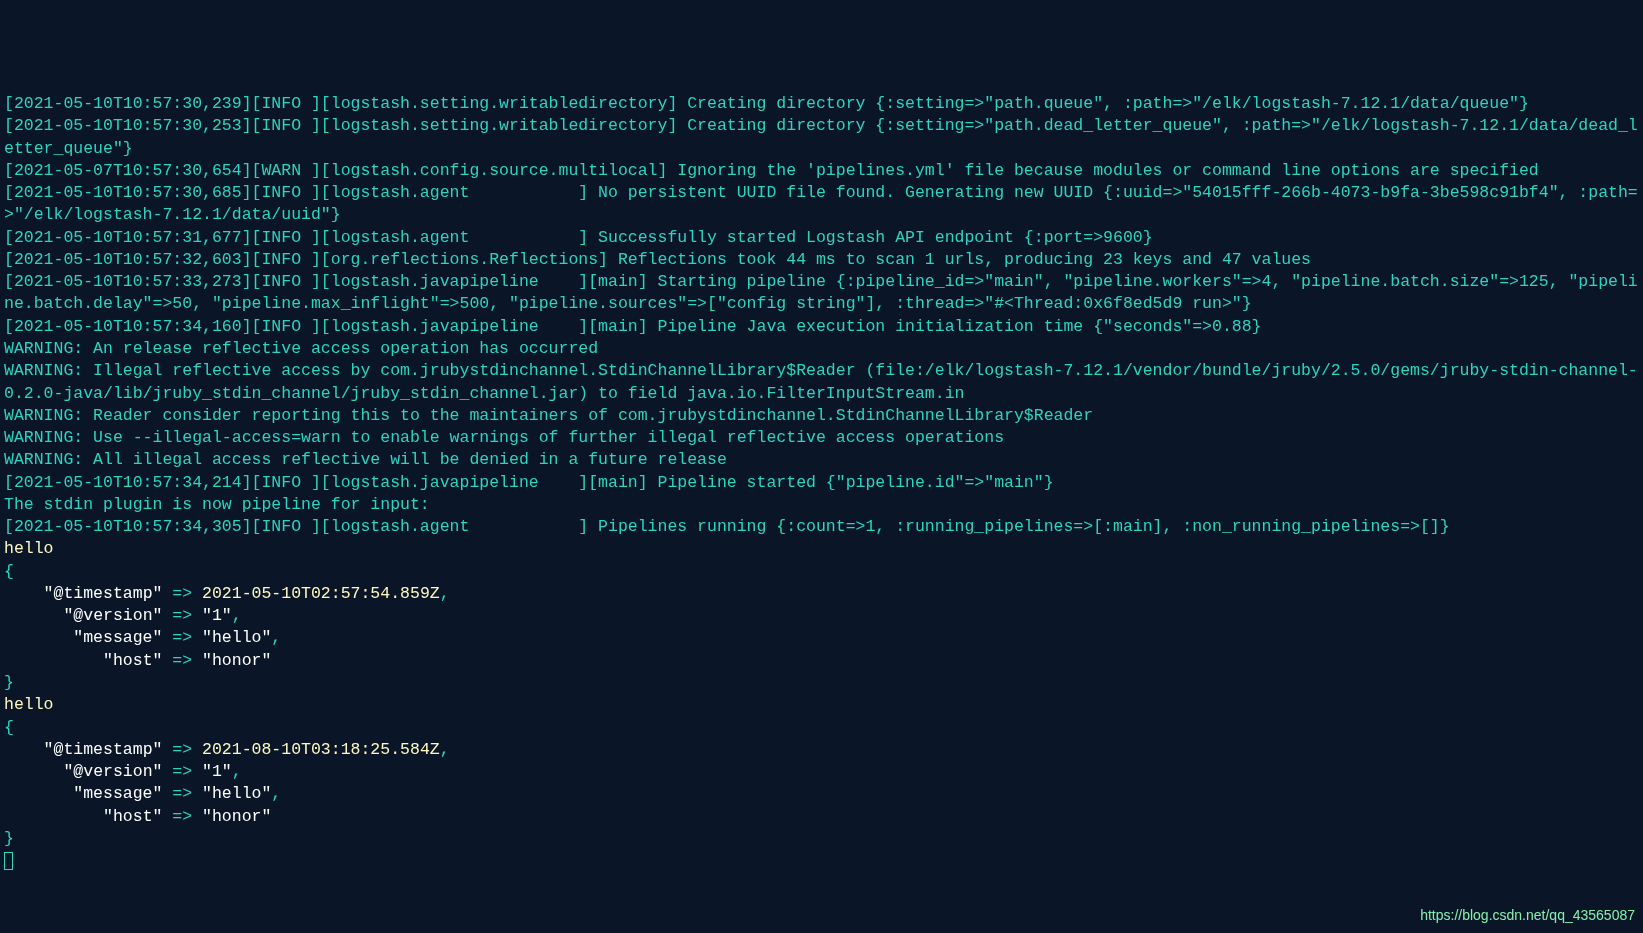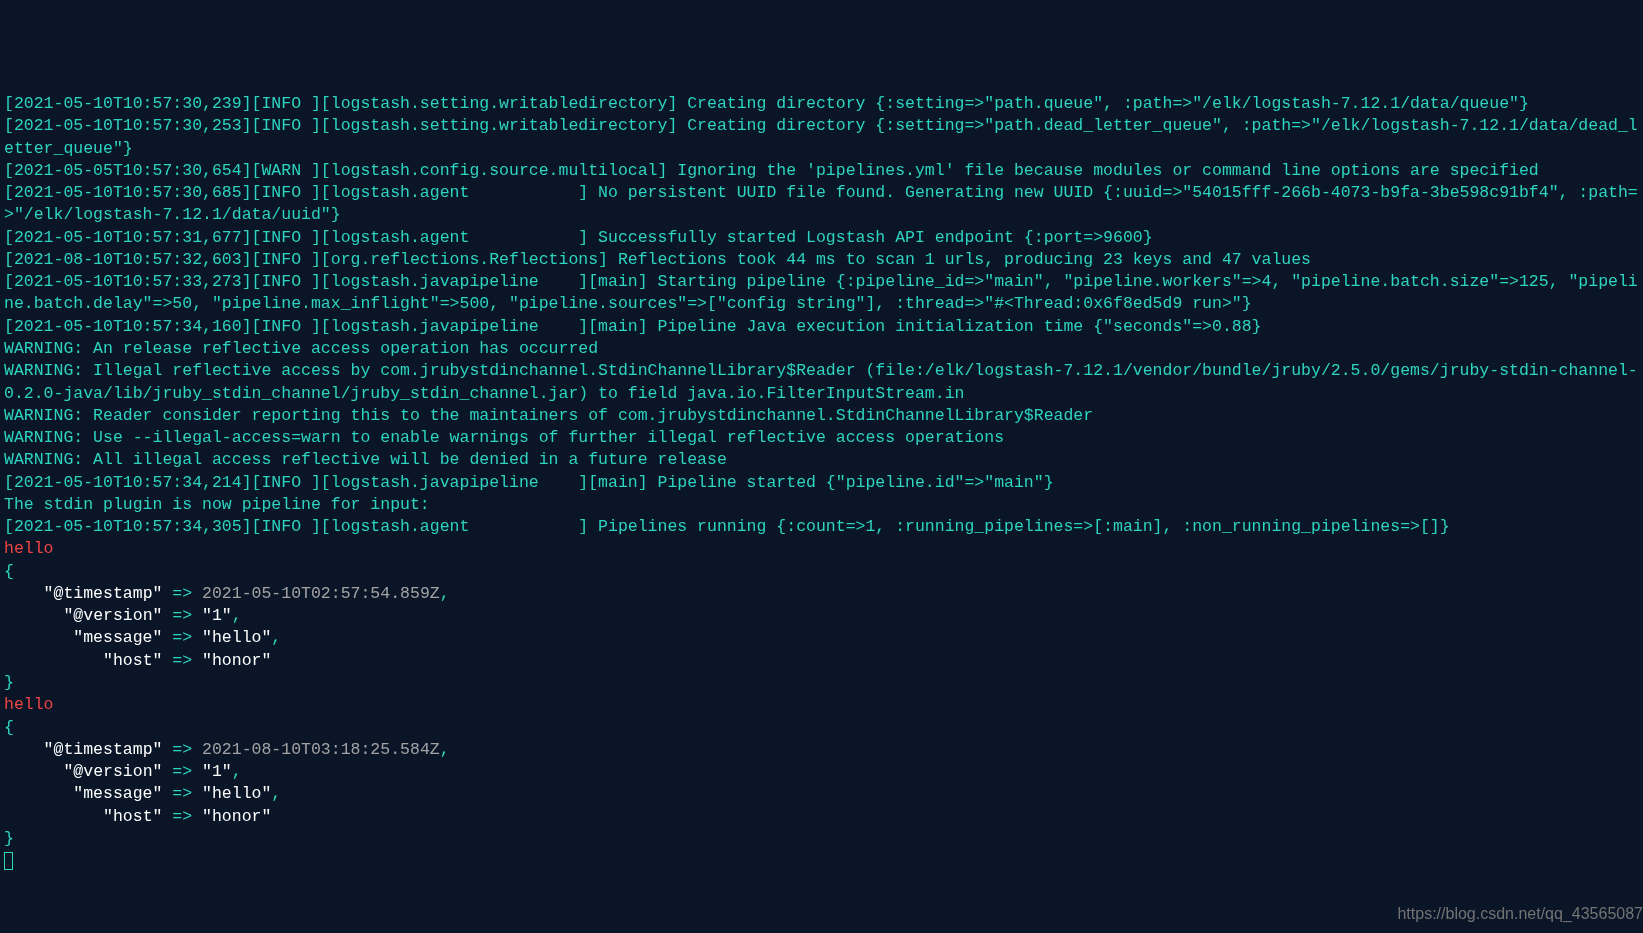--- a/index.html
+++ b/index.html
@@ -24,61 +24,61 @@
     .terminal {
       color: #2dd4bf;
     }
     .key {
       color: #ffffff;
     }
     .arrow {
       color: #2dd4bf;
     }
     .val-date {
-      color: #a3a3a3;
+      color: #fef9c3;
     }
     .val-str {
       color: #ffffff;
     }
     .comma {
       color: #2dd4bf;
     }
     .brace {
       color: #2dd4bf;
     }
     .input-text {
-      color: #ef4444;
+      color: #fef9c3;
     }
     .watermark {
       position: absolute;
       bottom: 8px;
-      right: 0;
-      color: #737373;
-      font-size: 16px;
+      right: 8px;
+      color: #86efac;
+      font-size: 14px;
       font-family: Arial, sans-serif;
     }
     .cursor {
       display: inline-block;
       width: 9px;
       height: 18px;
       border: 1px solid #2dd4bf;
       vertical-align: text-bottom;
     }
   </style>
 </head>
 <body>
 
 
 
 <div class="terminal"><span>[2021-05-10T10:57:30,239][INFO ][logstash.setting.writabledirectory] Creating directory {:setting=&gt;"path.queue", :path=&gt;"/elk/logstash-7.12.1/data/queue"}</span>
 <span>[2021-05-10T10:57:30,253][INFO ][logstash.setting.writabledirectory] Creating directory {:setting=&gt;"path.dead_letter_queue", :path=&gt;"/elk/logstash-7.12.1/data/dead_letter_queue"}</span>
-<span>[2021-05-05T10:57:30,654][WARN ][logstash.config.source.multilocal] Ignoring the 'pipelines.yml' file because modules or command line options are specified</span>
+<span>[2021-05-07T10:57:30,654][WARN ][logstash.config.source.multilocal] Ignoring the 'pipelines.yml' file because modules or command line options are specified</span>
 <span>[2021-05-10T10:57:30,685][INFO ][logstash.agent           ] No persistent UUID file found. Generating new UUID {:uuid=&gt;"54015fff-266b-4073-b9fa-3be598c91bf4", :path=&gt;"/elk/logstash-7.12.1/data/uuid"}</span>
 <span>[2021-05-10T10:57:31,677][INFO ][logstash.agent           ] Successfully started Logstash API endpoint {:port=&gt;9600}</span>
-<span>[2021-08-10T10:57:32,603][INFO ][org.reflections.Reflections] Reflections took 44 ms to scan 1 urls, producing 23 keys and 47 values</span>
+<span>[2021-05-10T10:57:32,603][INFO ][org.reflections.Reflections] Reflections took 44 ms to scan 1 urls, producing 23 keys and 47 values</span>
 <span>[2021-05-10T10:57:33,273][INFO ][logstash.javapipeline    ][main] Starting pipeline {:pipeline_id=&gt;"main", "pipeline.workers"=&gt;4, "pipeline.batch.size"=&gt;125, "pipeline.batch.delay"=&gt;50, "pipeline.max_inflight"=&gt;500, "pipeline.sources"=&gt;["config string"], :thread=&gt;"#&lt;Thread:0x6f8ed5d9 run&gt;"}</span>
 <span>[2021-05-10T10:57:34,160][INFO ][logstash.javapipeline    ][main] Pipeline Java execution initialization time {"seconds"=&gt;0.88}</span>
 <span>WARNING: An release reflective access operation has occurred</span>
 <span>WARNING: Illegal reflective access by com.jrubystdinchannel.StdinChannelLibrary$Reader (file:/elk/logstash-7.12.1/vendor/bundle/jruby/2.5.0/gems/jruby-stdin-channel-0.2.0-java/lib/jruby_stdin_channel/jruby_stdin_channel.jar) to field java.io.FilterInputStream.in</span>
 <span>WARNING: Reader consider reporting this to the maintainers of com.jrubystdinchannel.StdinChannelLibrary$Reader</span>
 <span>WARNING: Use --illegal-access=warn to enable warnings of further illegal reflective access operations</span>
 <span>WARNING: All illegal access reflective will be denied in a future release</span>
 <span>[2021-05-10T10:57:34,214][INFO ][logstash.javapipeline    ][main] Pipeline started {"pipeline.id"=&gt;"main"}</span>
 <span>The stdin plugin is now pipeline for input:</span>
 <span>[2021-05-10T10:57:34,305][INFO ][logstash.agent           ] Pipelines running {:count=&gt;1, :running_pipelines=&gt;[:main], :non_running_pipelines=&gt;[]}</span>

